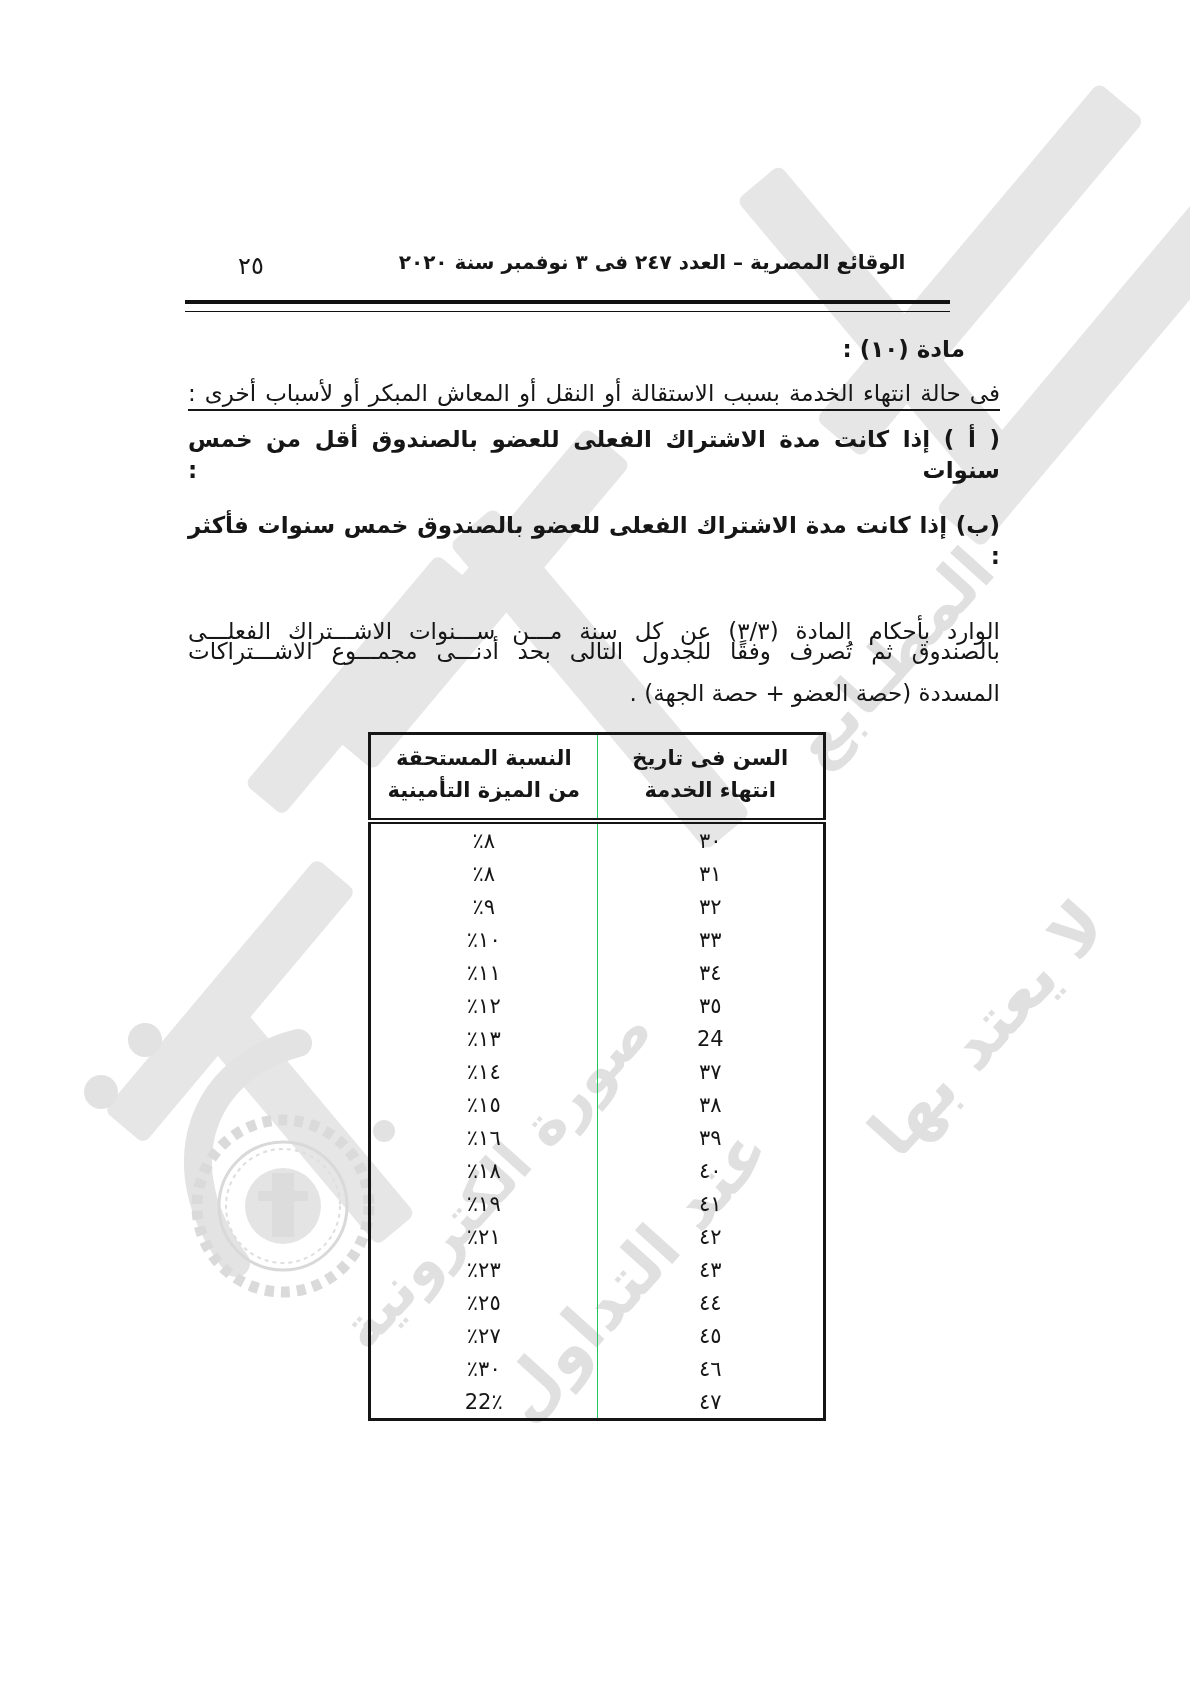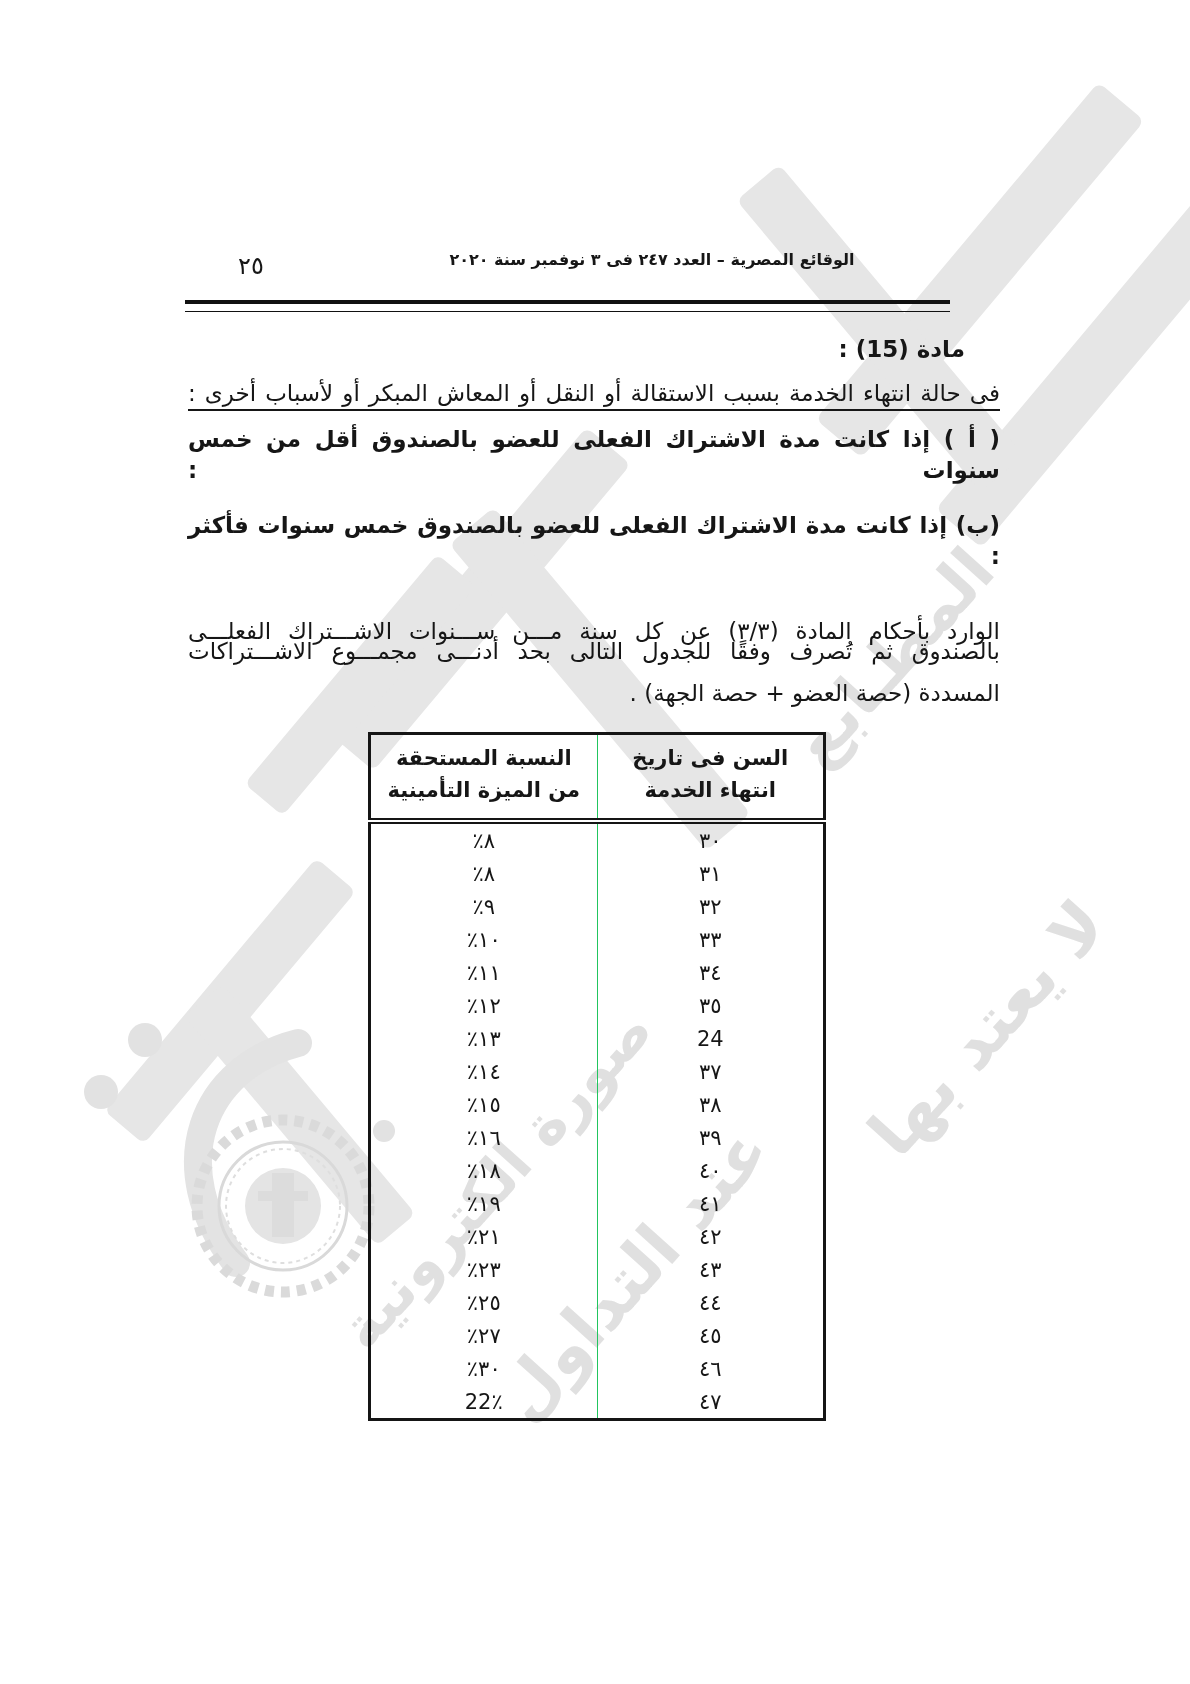--- a/index.html
+++ b/index.html
@@ -38,21 +38,21 @@
   .seal-svg{position:absolute;left:188px;top:1111px;}
   .crescent-svg{position:absolute;left:148px;top:1025px;}
   
   .content{position:absolute;inset:0;z-index:1;}
   .page-number{
     position:absolute;left:238px;top:252px;
     font-size:24px;font-weight:normal;direction:rtl;
   }
   .header-title{
     position:absolute;left:392px;top:250px;width:520px;
-    font-size:16px;font-weight:bold;text-align:center;direction:rtl;white-space:nowrap;
+    font-size:20px;font-weight:bold;text-align:center;direction:rtl;white-space:nowrap;
   }
   .header-rule{
     position:absolute;left:185px;top:300px;width:765px;height:7px;
     border-top:4px solid #111;border-bottom:1px solid #111;
   }
   .line{
     position:absolute;direction:rtl;font-size:23px;line-height:1.35;
     white-space:nowrap;
   }
   .bold{font-weight:bold;}
@@ -128,21 +128,21 @@
       <rect x="70" y="80" width="50" height="10" fill="#dcdcdc"></rect>
     </svg>
   </div>
 
   <div class="content">
 
     <div class="page-number">٢٥</div>
     <div class="header-title">الوقائع المصرية – العدد ٢٤٧ فى ٣ نوفمبر سنة ٢٠٢٠</div>
     <div class="header-rule"></div>
 
-    <div class="line bold article-title">مادة (15) :</div>
+    <div class="line bold article-title">مادة (١٠) :</div>
     <div class="line justify underlined intro-line">فى حالة انتهاء الخدمة بسبب الاستقالة أو النقل أو المعاش المبكر أو لأسباب أخرى :</div>
     <div class="line bold justify clause-a-title">( أ ) إذا كانت مدة الاشتراك الفعلى للعضو بالصندوق أقل من خمس سنوات :</div>
     <div class="line bold justify clause-b-title">(ب) إذا كانت مدة الاشتراك الفعلى للعضو بالصندوق خمس سنوات فأكثر :</div>
     <div class="line justify pline-1">الوارد بأحكام المادة (٣/٣) عن كل سنة مـــن ســـنوات الاشـــتراك الفعلـــى</div>
     <div class="line justify pline-2">بالصندوق ثم تُصرف وفقًا للجدول التالى بحد أدنـــى مجمـــوع الاشـــتراكات</div>
     <div class="line pline-3">المسددة (حصة العضو + حصة الجهة) .</div>
 
     <table class="benefit-table">
       <thead>
         <tr>

